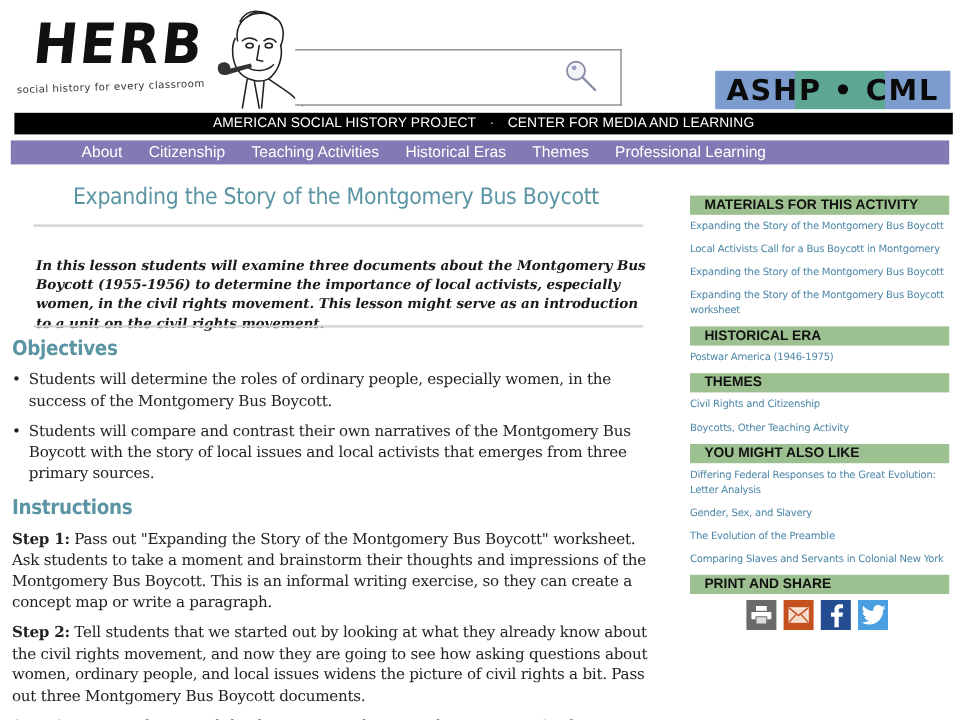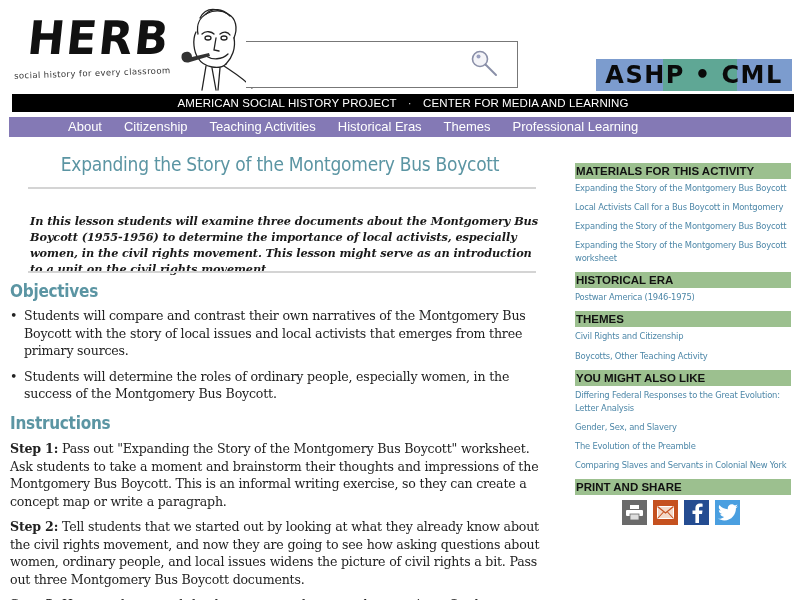--- a/index.html
+++ b/index.html
@@ -99,21 +99,21 @@
     .step {
       font-family: "DejaVu Serif", serif; font-size: 12.6px; line-height: 17.5px;
       color: #222; margin-bottom: 8px; letter-spacing: -0.2px;
     }
     .step b { font-weight: bold; }
 
     
     .sidebar { position: absolute; left: 575px; top: 163px; width: 216px; }
     .sb-section { margin-bottom: 7px; }
     .sb-head {
-      background: #9cc08f; height: 16px; line-height: 16px; padding-left: 1px;
+      background: #9cc08f; height: 16px; line-height: 16px; padding-left: 12px;
       font-family: "Liberation Sans", sans-serif; font-weight: bold; font-size: 11.5px;
       color: #111; margin-bottom: 3px;
     }
     .sb-link {
       font-family: "DejaVu Sans", sans-serif; font-size: 8.4px; color: #4d87a8;
       line-height: 13px; margin-bottom: 6px; cursor: pointer; letter-spacing: -0.2px;
     }
 
     .share-row { display: flex; gap: 6px; padding-left: 47px; margin-top: 5px; }
     .share-btn {
@@ -186,22 +186,22 @@
 </nav>
 
 <main class="content">
   <h1 class="page-title">Expanding the Story of the Montgomery Bus Boycott</h1>
   <div class="rule r1"></div>
   <p class="intro">In this lesson students will examine three documents about the Montgomery Bus Boycott (1955-1956) to determine the importance of local activists, especially women, in the civil rights movement. This lesson might serve as an introduction to a unit on the civil rights movement.</p>
   <div class="rule r2"></div>
 
   <h2 class="section-heading h-objectives">Objectives</h2>
   <ul class="objectives">
+    <li>Students will determine the roles of ordinary people, especially women, in the success of the Montgomery Bus Boycott.</li>
     <li>Students will compare and contrast their own narratives of the Montgomery Bus Boycott with the story of local issues and local activists that emerges from three primary sources.</li>
-    <li>Students will determine the roles of ordinary people, especially women, in the success of the Montgomery Bus Boycott.</li>
   </ul>
 
   <h2 class="section-heading h-instructions">Instructions</h2>
   <div class="steps">
     <p class="step"><b>Step 1:</b><span> Pass out "Expanding the Story of the Montgomery Bus Boycott" worksheet. Ask students to take a moment and brainstorm their thoughts and impressions of the Montgomery Bus Boycott. This is an informal writing exercise, so they can create a concept map or write a paragraph.</span></p>
     <p class="step"><b>Step 2:</b><span> Tell students that we started out by looking at what they already know about the civil rights movement, and now they are going to see how asking questions about women, ordinary people, and local issues widens the picture of civil rights a bit.  Pass out three Montgomery Bus Boycott documents.</span></p>
     <p class="step"><b>Step 3:</b><span> Have students read the documents and answer the questions. Students</span></p>
   </div>
 </main>
 

